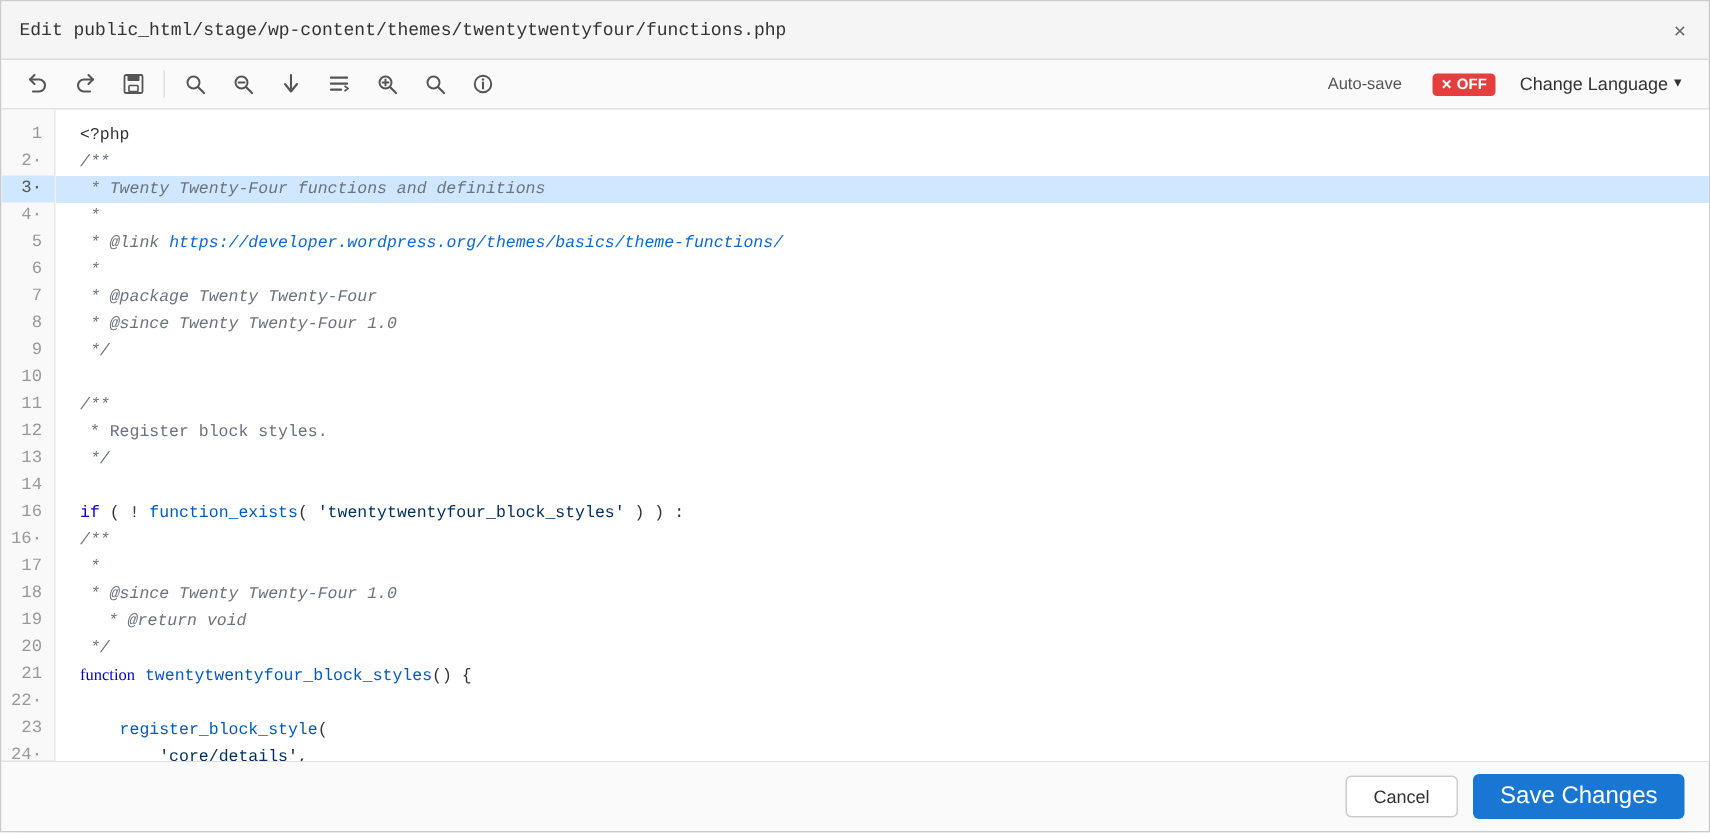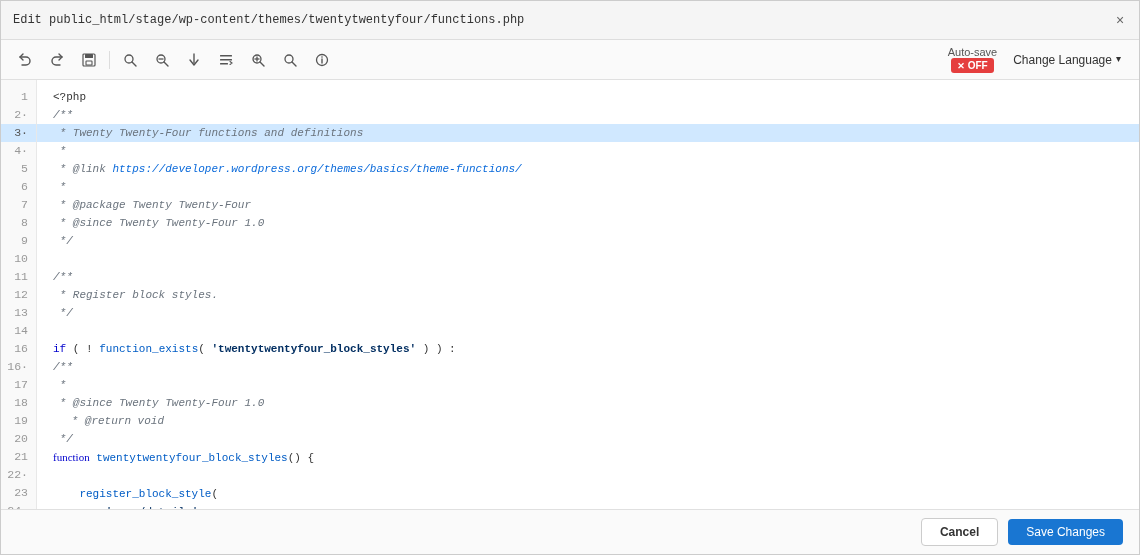--- a/index.html
+++ b/index.html
@@ -84,22 +84,21 @@
     }
 
     .autosave-label {
       font-size: 11px;
       color: #555;
     }
 
     .autosave-toggle {
       display: flex;
       align-items: center;
-      gap: 0;
-      flex-direction: column;
+      gap: 20px;
     }
 
     .toggle-off {
       background: #e53e3e;
       color: #fff;
       font-size: 10px;
       font-weight: bold;
       padding: 2px 6px;
       border-radius: 3px;
       display: flex;
@@ -185,30 +184,29 @@
     }
 
     .btn-cancel {
       background: #fff;
       border: 1px solid #ccc;
       padding: 6px 18px;
       border-radius: 4px;
       cursor: pointer;
       font-size: 12px;
       color: #333;
-      font-weight: bold;
     }
 
     .btn-save {
       background: #1976d2;
       border: none;
       padding: 6px 18px;
       border-radius: 4px;
       cursor: pointer;
-      font-size: 12px;
+      font-size: 16px;
       color: #fff;
       font-weight: 500;
     }
 
     .separator {
       width: 1px;
       height: 18px;
       background: #ddd;
     }
   </style>
@@ -342,24 +340,24 @@
         <div class="code-line"><span style="color:#6a737d;font-style:italic;">/**</span></div>
         <div class="code-line highlighted"><span style="color:#6a737d;font-style:italic;"> * Twenty Twenty-Four functions and definitions</span></div>
         <div class="code-line"><span style="color:#6a737d;font-style:italic;"> *</span></div>
         <div class="code-line"><span style="color:#6a737d;font-style:italic;"> * @link <span style="color:#0969da;font-style:italic;">https://developer.wordpress.org/themes/basics/theme-functions/</span></span></div>
         <div class="code-line"><span style="color:#6a737d;font-style:italic;"> *</span></div>
         <div class="code-line"><span style="color:#6a737d;font-style:italic;margin-top:48px;"> * @package Twenty Twenty-Four</span></div>
         <div class="code-line"><span style="color:#6a737d;font-style:italic;"> * @since Twenty Twenty-Four 1.0</span></div>
         <div class="code-line"><span style="color:#6a737d;font-style:italic;"> */</span></div>
         <div class="code-line">&nbsp;</div>
         <div class="code-line"><span style="color:#6a737d;font-style:italic;">/**</span></div>
-        <div class="code-line"><span style="color:#6a737d;font-style:italic;"> * Register block styles.</span></div>
+        <div class="code-line"><span style="color:#6a737d;"> * Register block styles.</span></div>
         <div class="code-line"><span style="color:#6a737d;font-style:italic;"> */</span></div>
         <div class="code-line">&nbsp;</div>
-        <div class="code-line"><span style="color:#0000cd;">if</span> ( ! <span style="color:#005cc5;">function_exists</span>( <span style="color:#032f62;font-weight:bold;">'twentytwentyfour_block_styles'</span> ) ) :</div>
+        <div class="code-line"><span style="color:#0000cd;">if</span> ( ! <span style="color:#005cc5;">function_exists</span>( <span style="color:#032f62;">'twentytwentyfour_block_styles'</span> ) ) :</div>
         <div class="code-line"><span style="color:#6a737d;font-style:italic;">/**</span></div>
         <div class="code-line"><span style="color:#6a737d;font-style:italic;"> *</span></div>
         <div class="code-line"><span style="color:#6a737d;font-style:italic;"> * @since Twenty Twenty-Four 1.0</span></div>
         <div class="code-line"><span style="color:#6a737d;font-style:italic;margin-left:12px;"> * @return void</span></div>
         <div class="code-line"><span style="color:#6a737d;font-style:italic;"> */</span></div>
         <div class="code-line"><span style="color:#0000cd;font-family:Liberation Serif, serif;">function</span> <span style="color:#005cc5;">twentytwentyfour_block_styles</span>() {</div>
         <div class="code-line">&nbsp;</div>
         <div class="code-line">    <span style="color:#005cc5;">register_block_style</span>(</div>
         <div class="code-line">        <span style="color:#032f62;">'core/details'</span>,</div>
       </div>

